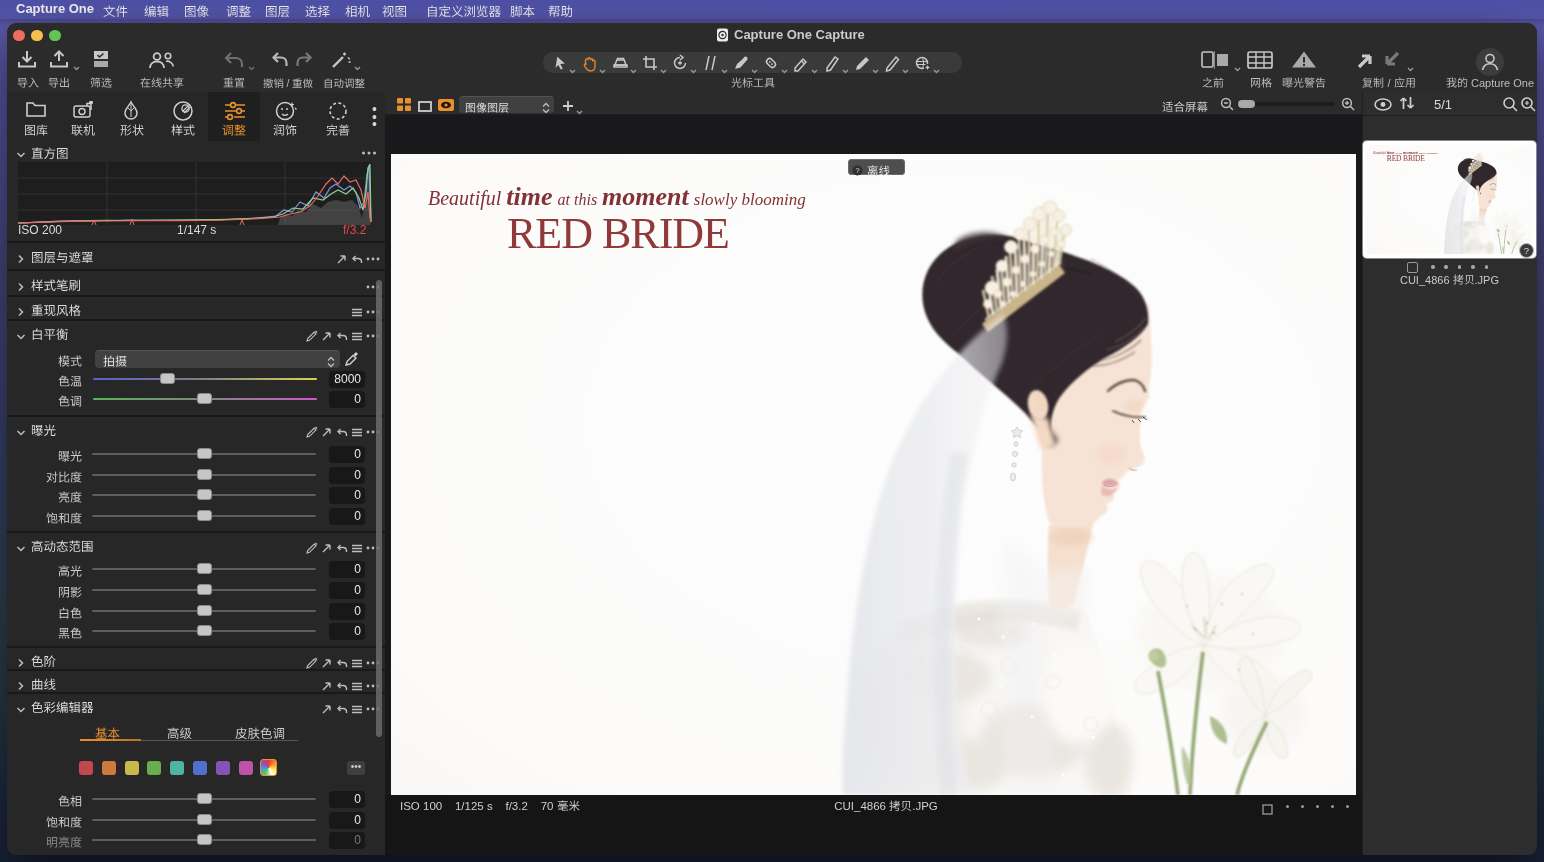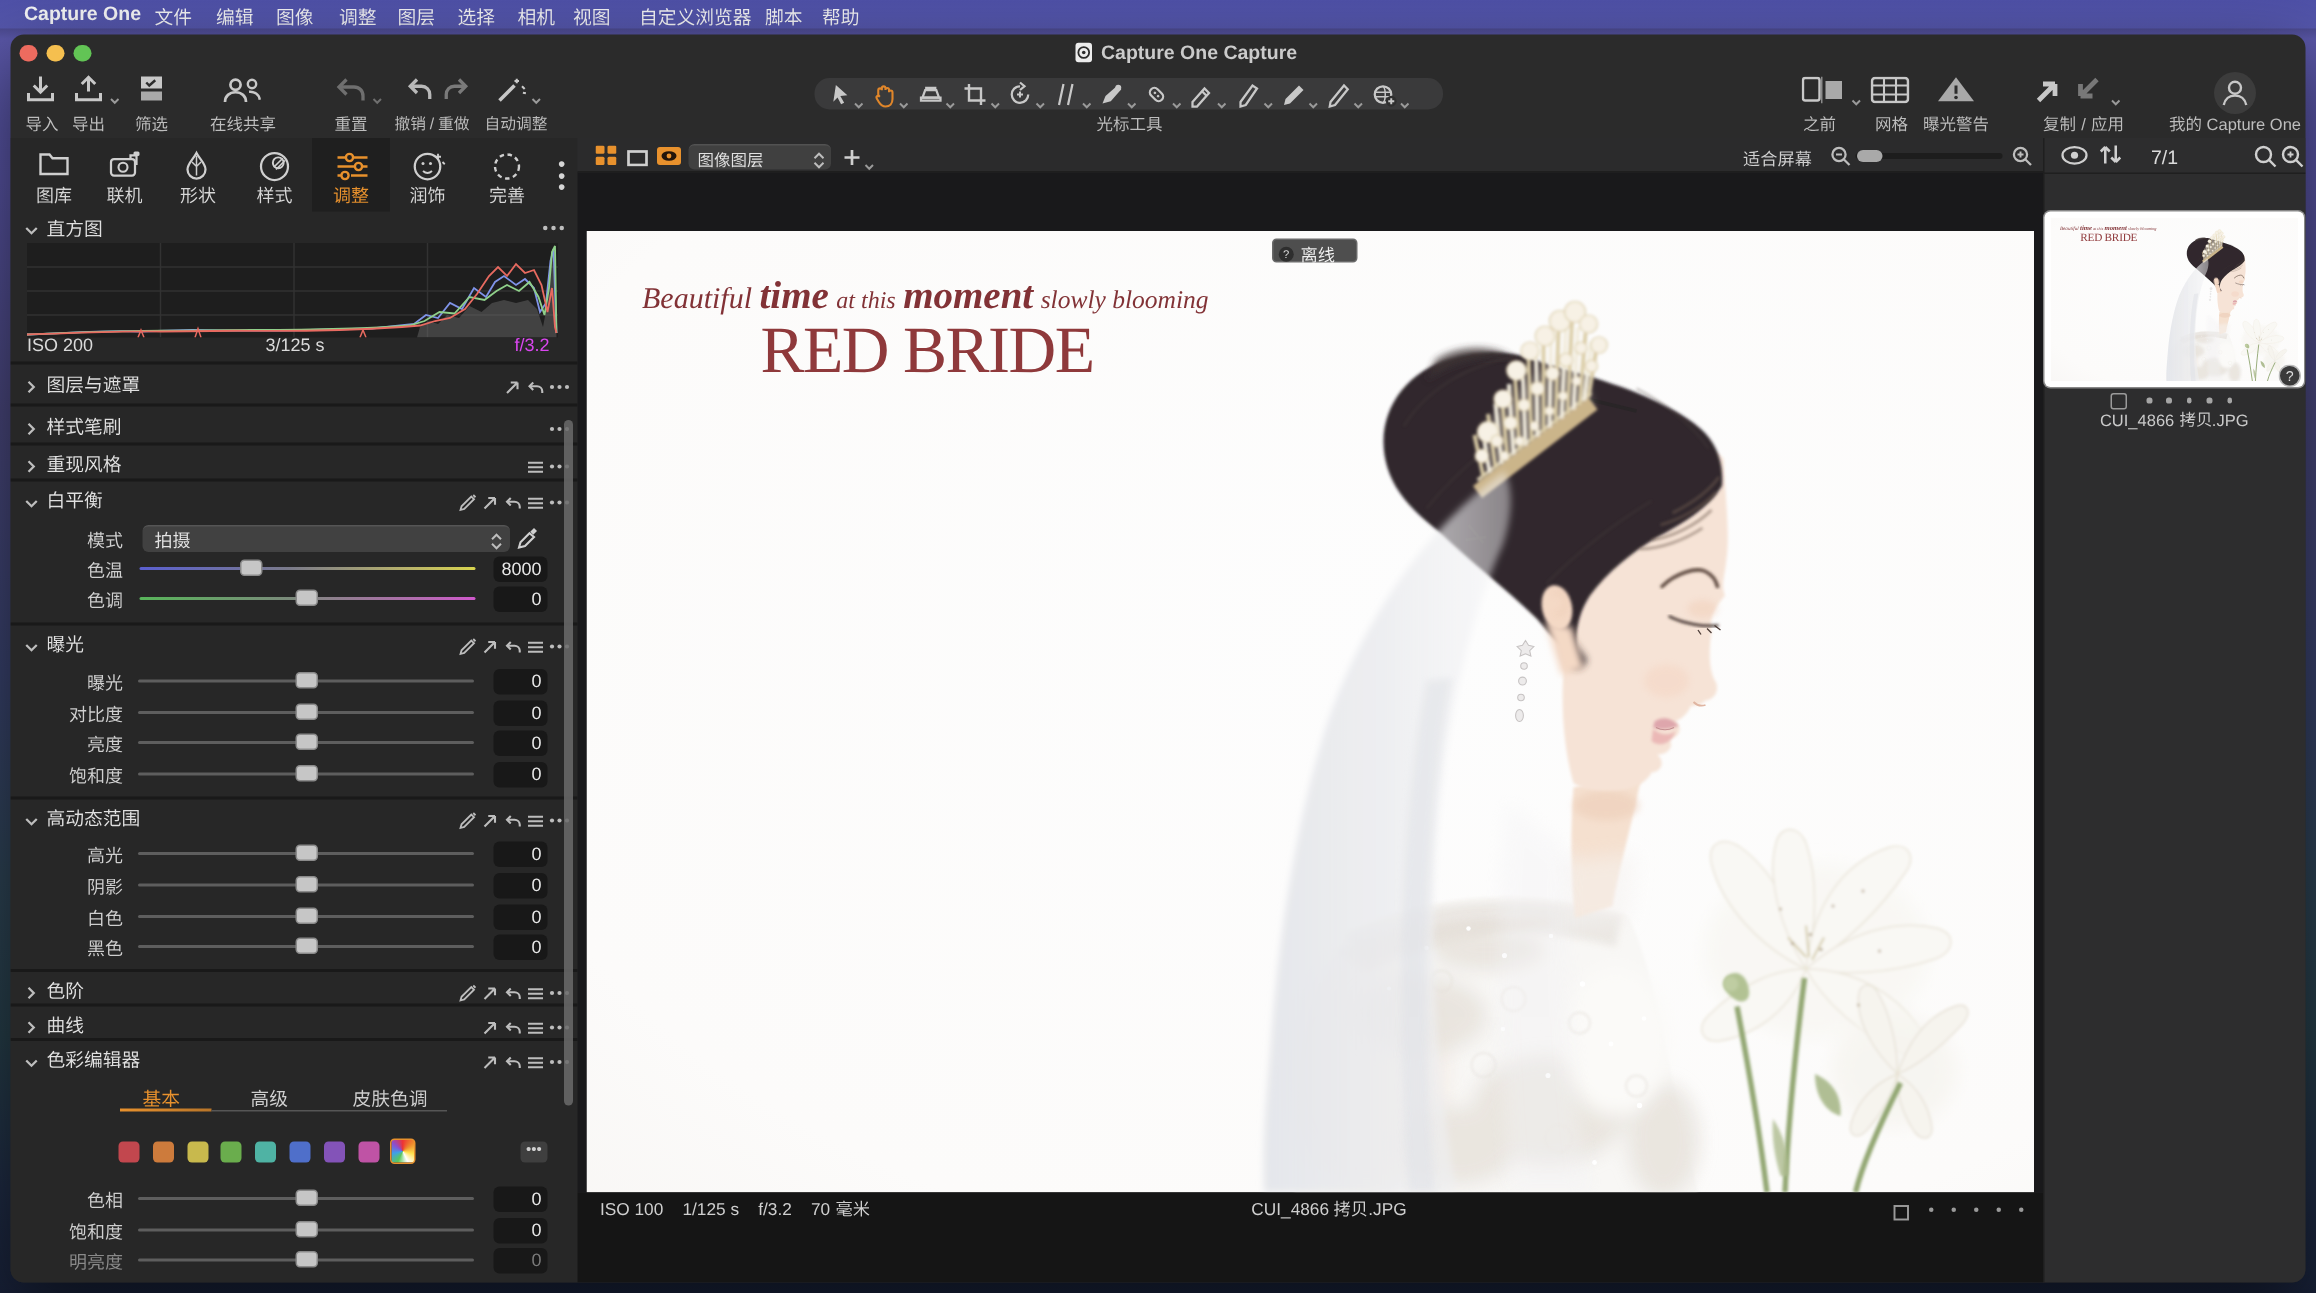--- a/index.html
+++ b/index.html
@@ -478,22 +478,22 @@
 <g stroke="#323232" stroke-width="1">
           <path d="M89 0V63M178 0V63M267 0V63M0 16h354M0 32h354M0 48h354"></path>
         </g>
 <path d="M260 63 L262 56 268 52 274 54 280 48 288 50 295 42 303 46 310 40 318 38 326 40 334 38 340 44 344 56 347 40 350 8 352 2 353 63 Z" fill="#6e6e6e" opacity="0.45"></path>
 <path d="M0 61 C30 60 50 58 75 59 L110 58 C150 59 180 58.5 230 57 L258 54 266 48 274 50 282 40 290 44 298 30 306 36 312 26 318 22 326 28 332 24 338 30 342 46 346 40 349 12 351 4 353 60" fill="none" stroke="#7f93e8" stroke-width="1.2"></path>
 <path d="M0 61 C40 59.5 70 58 100 58.5 L150 58 C190 58 230 57 255 55 L265 52 275 46 285 47 295 36 305 38 313 32 320 28 328 32 335 26 341 36 345 48 348 30 350 6 352 2 353 60" fill="none" stroke="#8fd08a" stroke-width="1.2"></path>
 <path d="M0 61 C35 60 60 58.5 90 59 L140 58.5 C180 59 220 58 250 56 L262 55 272 52 282 50 292 44 300 34 308 22 314 16 320 22 326 14 332 20 338 18 343 28 347 46 350 30 352 56 353 60" fill="none" stroke="#e86a60" stroke-width="1.2"></path>
 <path d="M74 63l2-5 2 5M112 63l2-6 2 6M222 63l2-5 2 5" fill="none" stroke="#e86a60" stroke-width="1"></path>
 </svg></div>
     <div class="ab" style="left:11px;top:200px;font-size:12px;color:#dadada">ISO 200</div>
-    <div class="ab" style="left:170px;top:200px;font-size:12px;color:#dadada">3/125 s</div>
-    <div class="ab" style="left:336px;top:200px;font-size:12px;color:#d946ef">f/3.2</div>
+    <div class="ab" style="left:170px;top:200px;font-size:12px;color:#dadada">1/147 s</div>
+    <div class="ab" style="left:336px;top:200px;font-size:12px;color:#ef4444">f/3.2</div>
     <div class="panel-sep" style="top:218px"></div>
     <div class="ab" style="left:0;top:221px;width:378px;height:24px">
       <div class="hdrchev" style="top:6px"><svg width="10" height="10" viewBox="0 0 10 10" style="">
           <path d="M3 1.5l3.5 3.5L3 8.5" fill="none" stroke="#bdbdbd" stroke-width="1.5"></path>
         </svg></div>
       <div class="ab" style="left:24px;top:4px"><svg class="ck" width="62.5" height="14.5" style="vertical-align:-3.5px">
           <g fill="#e0e0e0" transform="translate(0,11.0) scale(0.01250,-0.01250)">
             <use href="#u56fe" x="0"></use>
             <use href="#u5c42" x="1000"></use>
             <use href="#u4e0e" x="2000"></use>
@@ -1028,21 +1028,21 @@
     <div class="ab" style="left:1339px;top:782px;width:3px;height:3px;border-radius:50%;background:#9a9a9a"></div>
     <div class="ab" style="left:1355px;top:69px;width:175px;height:763px;background:#2d2d2e;border-left:1px solid #1f1f1f"></div>
     <div class="ab" style="left:1367px;top:74px"><svg width="18" height="13" viewBox="0 0 18 13" style="">
         <ellipse cx="9" cy="6.5" rx="8" ry="5.5" fill="none" stroke="#cfcfcf" stroke-width="1.5"></ellipse>
         <circle cx="9" cy="6.5" r="2.4" fill="#cfcfcf"></circle>
       </svg></div>
     <div class="ab" style="left:1392px;top:72px"><svg width="16" height="16" viewBox="0 0 16 16" style="">
         <path d="M4.5 14V3M4.5 3L1.5 6M4.5 3l3 3" fill="none" stroke="#cfcfcf" stroke-width="1.7"></path>
         <path d="M11.5 2v11M11.5 13l-3-3M11.5 13l3-3" fill="none" stroke="#cfcfcf" stroke-width="1.7"></path>
       </svg></div>
-    <div class="ab" style="left:1427px;top:74px;font-size:13px;color:#dcdcdc">7/1</div>
+    <div class="ab" style="left:1427px;top:74px;font-size:13px;color:#dcdcdc">5/1</div>
     <div class="ab" style="left:1495px;top:73px"><svg width="16" height="16" viewBox="0 0 16 16" style="">
         <circle cx="7" cy="7" r="5" fill="none" stroke="#cfcfcf" stroke-width="1.6"></circle>
         <path d="M10.8 10.8L15 15" stroke="#cfcfcf" stroke-width="1.6"></path>
       </svg></div>
     <div class="ab" style="left:1513px;top:73px"><svg width="16" height="16" viewBox="0 0 16 16" style="">
         <circle cx="7" cy="7" r="5" fill="none" stroke="#cfcfcf" stroke-width="1.6"></circle>
         <path d="M10.8 10.8L15 15" stroke="#cfcfcf" stroke-width="1.6"></path>
         <path d="M5 7h4M7 5v4" stroke="#cfcfcf" stroke-width="1.2"></path>
       </svg></div>
     <div class="ab" style="left:1355px;top:92px;width:175px;height:1px;background:#1f1f1f"></div>

